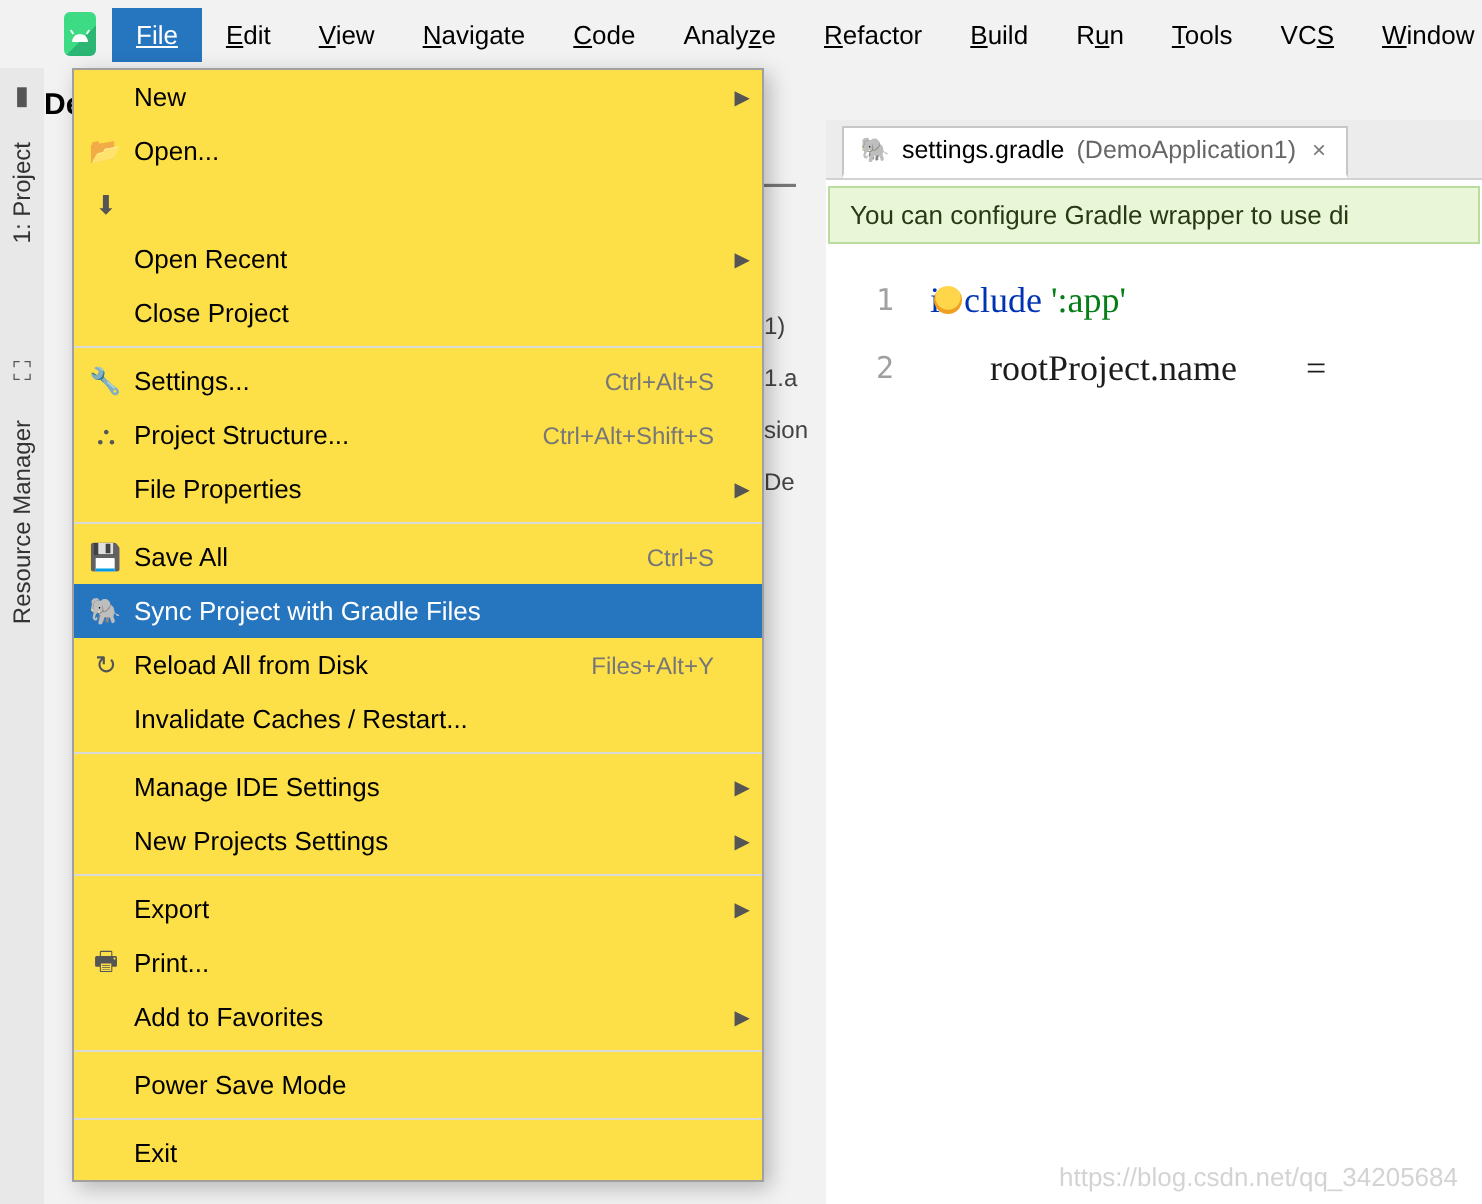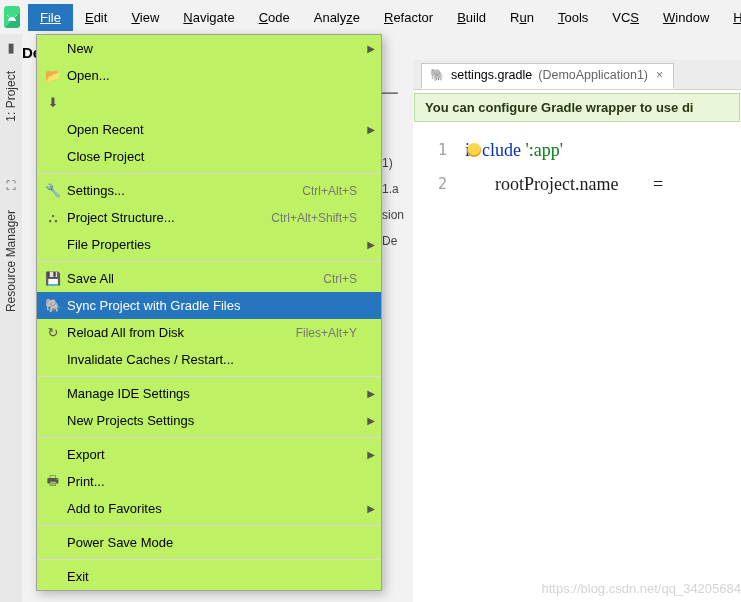--- a/index.html
+++ b/index.html
@@ -12,20 +12,21 @@
     overflow: hidden;
     position: relative;
     color: #000;
   }
   .menubar {
     display: flex;
     align-items: center;
     height: 34px;
     background: #f2f2f2;
     padding-left: 4px;
+    margin-left: 28px;
   }
   .app-logo {
     width: 22px; height: 22px;
     margin-right: 8px;
     background: linear-gradient(135deg,#3ddc84 60%,#2bb673 60%);
     border-radius: 3px;
     display:flex; align-items:center; justify-content:center;
   }
   .app-logo svg { width:16px; height:16px; }
   .menu-item {
@@ -58,21 +59,21 @@
   }
   .tool-icon { font-size: 13px; color: #555; }
   .de-label {
     position: absolute; left: 22px; top: 44px;
     font-size: 15px; font-weight: bold;
   }
   .dropdown {
     position: absolute;
     left: 36px; top: 34px;
     width: 346px;
-    background: #bef264;
+    background: #fde047;
     border: 1px solid #a0a0a0;
     box-shadow: 3px 3px 10px rgba(0,0,0,0.25);
     z-index: 100;
   }
   .dd-row {
     display: flex;
     align-items: center;
     height: 27px;
     padding: 0 10px 0 6px;
     cursor: pointer;
@@ -130,21 +131,21 @@
   }
   .tab .file-icon { color: #4b9a4b; font-size:12px; }
   .tab .close-x { color:#7a7a7a; font-size:12px; padding:0 2px; }
   .banner {
     background: #e9f6d7;
     border: 1px solid #b9dca0;
     color: #263a14;
     padding: 6px 10px;
     font-size: 13px;
     margin: 3px 1px;
-    display:flex; align-items:flex-end;font-weight:bold;
+    display:flex; align-items:flex-end;
   }
   .gutter-code {
     display: flex;
   }
   .gutter {
     width: 52px;
     text-align: right;
     color: #a0a0a0;
     font-family: "Consolas","Menlo",monospace;
     font-size: 15px;
@@ -162,21 +163,21 @@
   .tok-id { color: #1c1c1c; margin-left: 30px; }
   .bulb {
     display:inline-block;
     width:14px; height:14px;
     background: radial-gradient(circle at 50% 40%, #ffd54a 55%, #f0a020 60%);
     border-radius: 50%;
     vertical-align: -1px;
     margin: 0 1px 0 -3px;
   }
   .watermark {
-    position: absolute; right: 0; bottom: 6px;
+    position: absolute; right: 12px; bottom: 6px;
     color: rgba(130,130,130,0.35);
     font-size: 13px;
   }
 </style>
 </head>
 <body>
 
 <div class="menubar">
   <div class="app-logo">
     <svg viewBox="0 0 24 24" fill="#fff">

